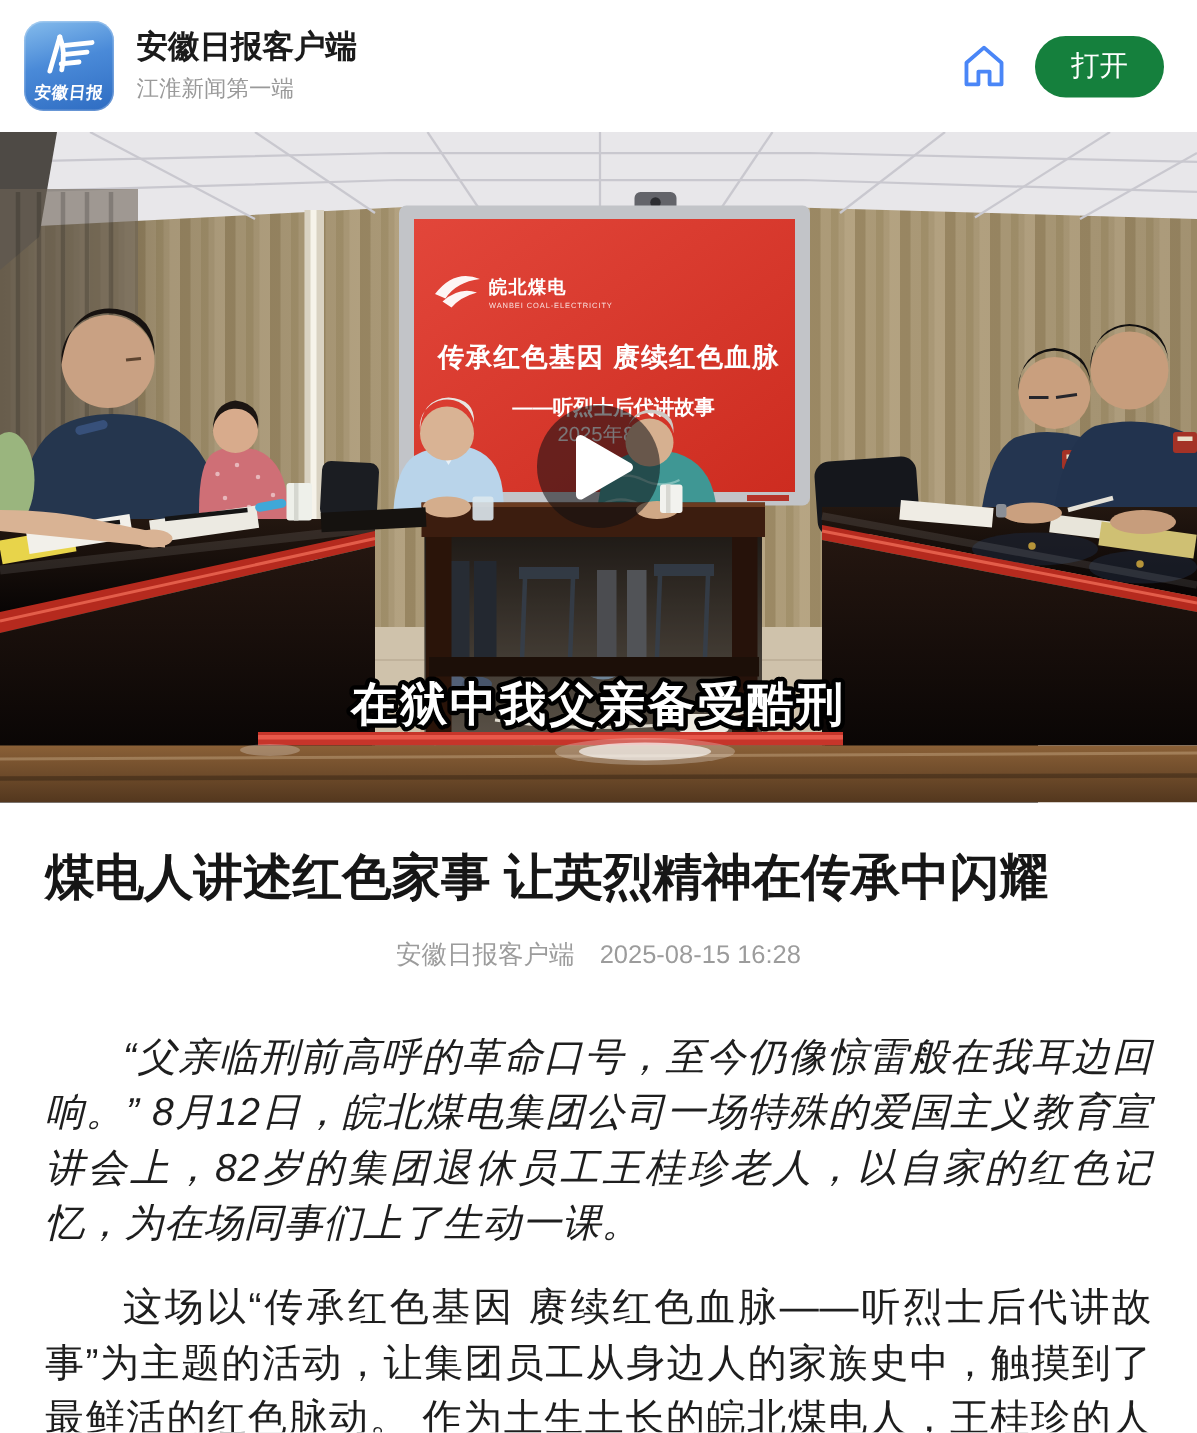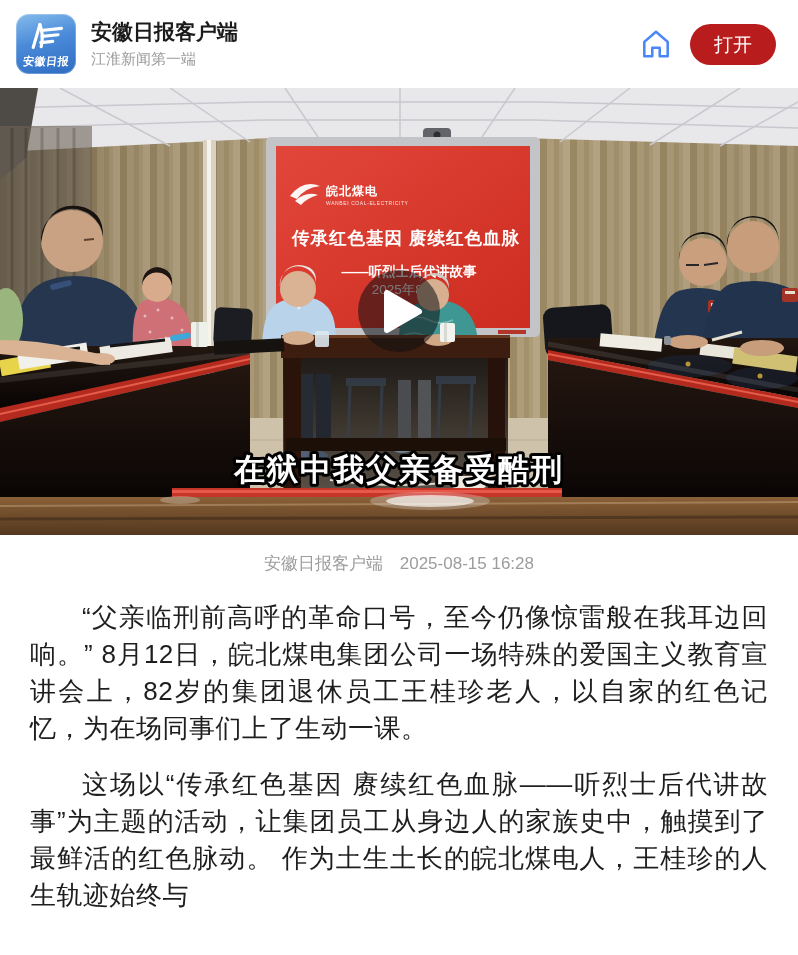--- a/index.html
+++ b/index.html
@@ -11,38 +11,38 @@
   .appicon{width:60px;height:60px;border-radius:13px;flex:0 0 auto;position:relative;
     background:linear-gradient(165deg,#85bcec 0%,#4a8ad8 45%,#2e6cc2 100%);
     box-shadow:inset 0 0 0 1px rgba(255,255,255,.25);overflow:hidden;}
   .appicon svg{position:absolute;top:4px;left:8px;}
   .appicon .cn{position:absolute;bottom:5px;width:100%;text-align:center;color:#fff;
     font-size:11px;font-weight:bold;letter-spacing:.5px;transform:skewX(-6deg);}
   .hdr-txt{margin-left:15px;flex:1 1 auto;min-width:0;}
   .hdr-title{font-size:21px;font-weight:600;color:#1b1b1b;line-height:1.25;}
   .hdr-sub{font-size:15px;color:#9a9a9a;margin-top:4px;}
   .home-ic{flex:0 0 auto;margin-right:17px;cursor:pointer;}
-  .openbtn{flex:0 0 auto;width:86px;height:41px;border:none;border-radius:21px;background:#b91c1c;
+  .openbtn{flex:0 0 auto;width:86px;height:41px;border:none;border-radius:21px;background:#15803d;
     color:#fff;font-size:19px;font-family:inherit;cursor:pointer;line-height:41px;text-align:center;padding:0;}
 
   
   .video{width:692px;height:447px;position:relative;background:#111;cursor:pointer;}
   .video svg{display:block;}
   .tv-title{font-weight:bold;letter-spacing:1px;}
   .cap{paint-order:stroke;stroke:#000;stroke-width:6px;stroke-linejoin:round;
     font-weight:900;letter-spacing:2px;}
 
   
   .art{padding:0 30px;box-sizing:border-box;}
   .art h1{margin:27px 0 0 0;font-size:33px;line-height:1.4;font-weight:700;color:#161616;letter-spacing:0;}
   .byline{margin-top:17px;font-size:17px;color:#9c9c9c;text-align:center;}
   .byline .src{margin-right:12px;}
   .art p{font-size:26px;line-height:37px;color:#1e1e1e;margin:0;text-indent:2em;
     letter-spacing:.5px;text-align:justify;}
-  .art p.p1{margin-top:24px;}
+  .art p.p1{margin-top:38px;font-style:italic;}
   .art p.p2{margin-top:19px;}
 </style>
 </head>
 <body>
 
 <div class="page">
 
   <header class="hdr">
     <div class="appicon">
       <svg width="44" height="34" viewBox="0 0 44 34">
@@ -330,20 +330,21 @@
       <g>
         <circle cx="399" cy="223" r="41" fill="rgba(15,15,18,.55)"></circle>
         <path d="M387 205 L387 242 L419 223.5 Z" fill="#ffffff" stroke="#ffffff" stroke-width="6" stroke-linejoin="round"></path>
       </g>
 
       <text class="cap" x="399" y="392" text-anchor="middle" font-size="31" fill="#ffffff">在狱中我父亲备受酷刑</text>
     </svg>
   </div>
 
   <main class="art">
+    <h1>煤电人讲述红色家事 让英烈精神在传承中闪耀</h1>
     <div class="byline">
       <span class="src">安徽日报客户端</span>
       <span>2025-08-15 16:28</span>
     </div>
     <p class="p1">“父亲临刑前高呼的革命口号，至今仍像惊雷般在我耳边回响。” 8月12日，皖北煤电集团公司一场特殊的爱国主义教育宣讲会上，82岁的集团退休员工王桂珍老人，以自家的红色记忆，为在场同事们上了生动一课。</p>
     <p class="p2">这场以“传承红色基因 赓续红色血脉——听烈士后代讲故事”为主题的活动，让集团员工从身边人的家族史中，触摸到了最鲜活的红色脉动。 作为土生土长的皖北煤电人，王桂珍的人生轨迹始终与</p>
   </main>
 
 </div>
 

